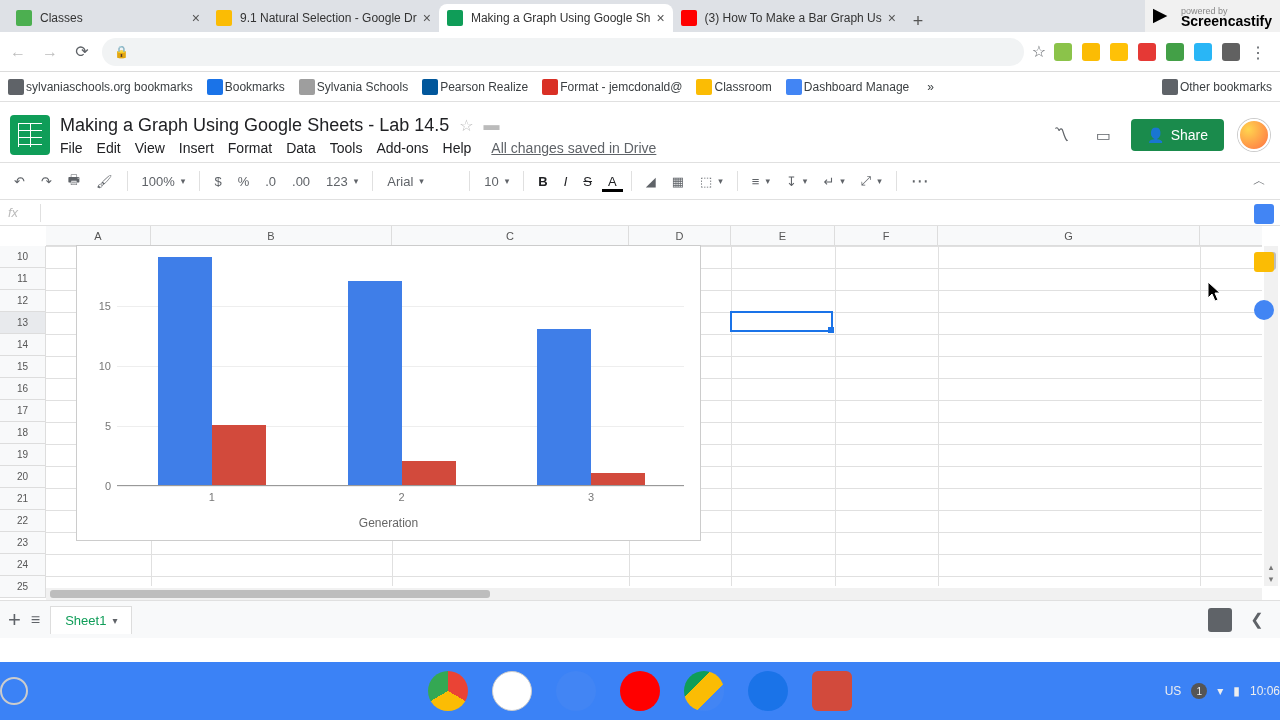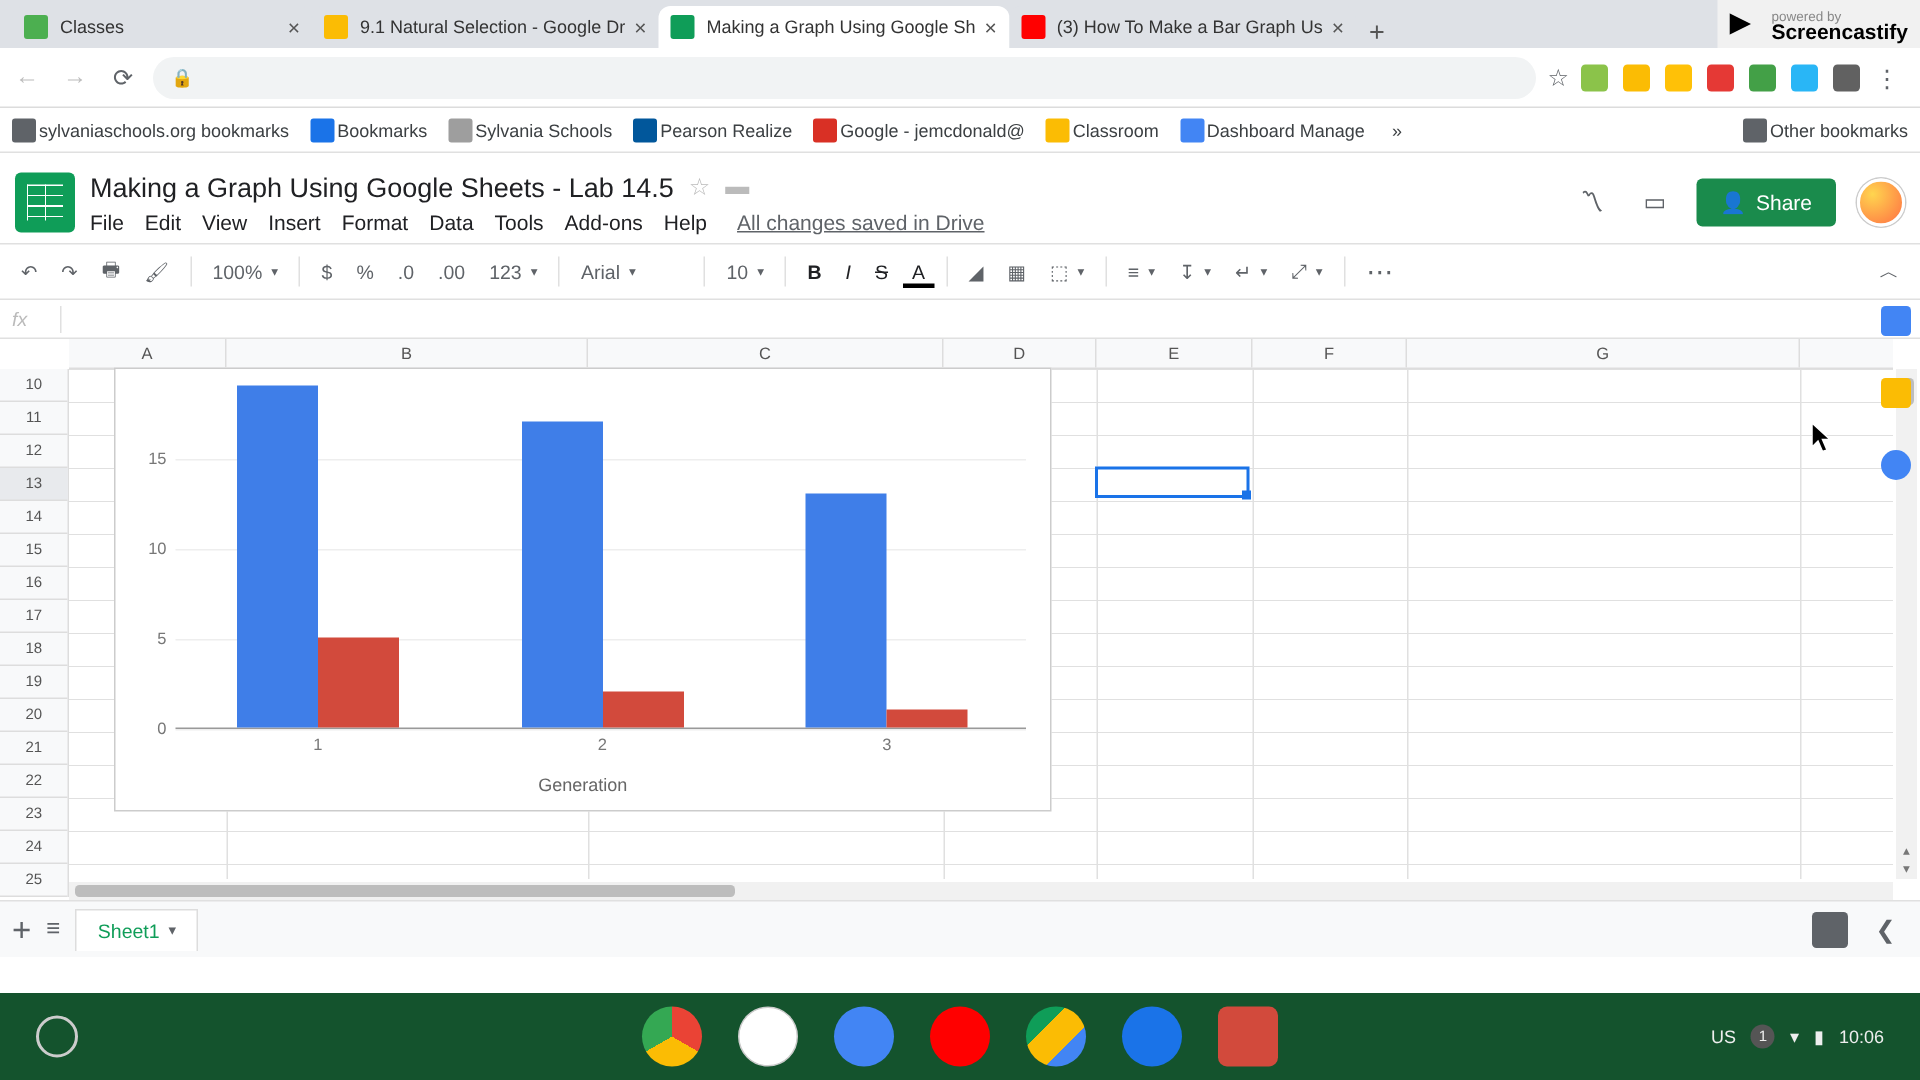--- a/index.html
+++ b/index.html
@@ -96,21 +96,21 @@
 
   
   .sheet-tabs { height: 38px; border-top: 1px solid #e0e0e0; background: #f8f9fa; display: flex; align-items: center; padding: 0 8px; gap: 10px; font-size: 13px; color: #5f6368; }
   .sheet-tabs .add { font-size: 22px; }
   .sheet-tabs .all { font-size: 16px; }
   .sheet-tab { background: #fff; border: 1px solid #ddd; border-bottom: none; padding: 6px 14px; color: #0f9d58; font-weight: 500; display: flex; align-items: center; gap: 6px; }
   .sheet-tabs .explore { margin-left: auto; width: 24px; height: 24px; background: #5f6368; border-radius: 3px; }
   .sheet-tabs .chev { width: 30px; text-align: center; font-size: 16px; color: #5f6368; }
 
   
-  .taskbar { position: absolute; left: 0; right: 0; bottom: 0; height: 58px; background: #14532d; display: flex; align-items: center; padding: 0 24px; margin-top: 16px; }
+  .taskbar { position: absolute; left: 0; right: 0; bottom: 0; height: 58px; background: #3b82f6; display: flex; align-items: center; padding: 0 0; margin-top: 16px; }
   .taskbar .launcher { width: 28px; height: 28px; border: 2px solid #ccc; border-radius: 50%; }
   .taskbar .center { position: absolute; left: 50%; transform: translateX(-50%); display: flex; gap: 24px; }
   .taskbar .center span { width: 40px; height: 40px; border-radius: 50%; display: inline-block; }
   .taskbar .tray { margin-left: auto; display: flex; align-items: center; gap: 10px; color: #eee; font-size: 12px; }
   .taskbar .tray .badge { background: #555; border-radius: 50%; width: 16px; height: 16px; font-size: 10px; display: flex; align-items: center; justify-content: center; }
   .cursor { position: absolute; width: 14px; height: 20px; pointer-events: none; }
 </style>
 </head>
 <body>
 
@@ -177,21 +177,21 @@
   <div class="bm-item">
       <span class="ico" style="background:#9e9e9e"></span>
       <span>Sylvania Schools</span>
     </div>
   <div class="bm-item">
       <span class="ico" style="background:#01579b"></span>
       <span>Pearson Realize</span>
     </div>
   <div class="bm-item">
       <span class="ico" style="background:#d93025"></span>
-      <span>Google - jemcdonald@</span>
+      <span>Format - jemcdonald@</span>
     </div>
   <div class="bm-item">
       <span class="ico" style="background:#fbbc04"></span>
       <span>Classroom</span>
     </div>
   <div class="bm-item">
       <span class="ico" style="background:#4285f4"></span>
       <span>Dashboard Manage</span>
     </div>
   <span style="margin-left:4px">»</span>

